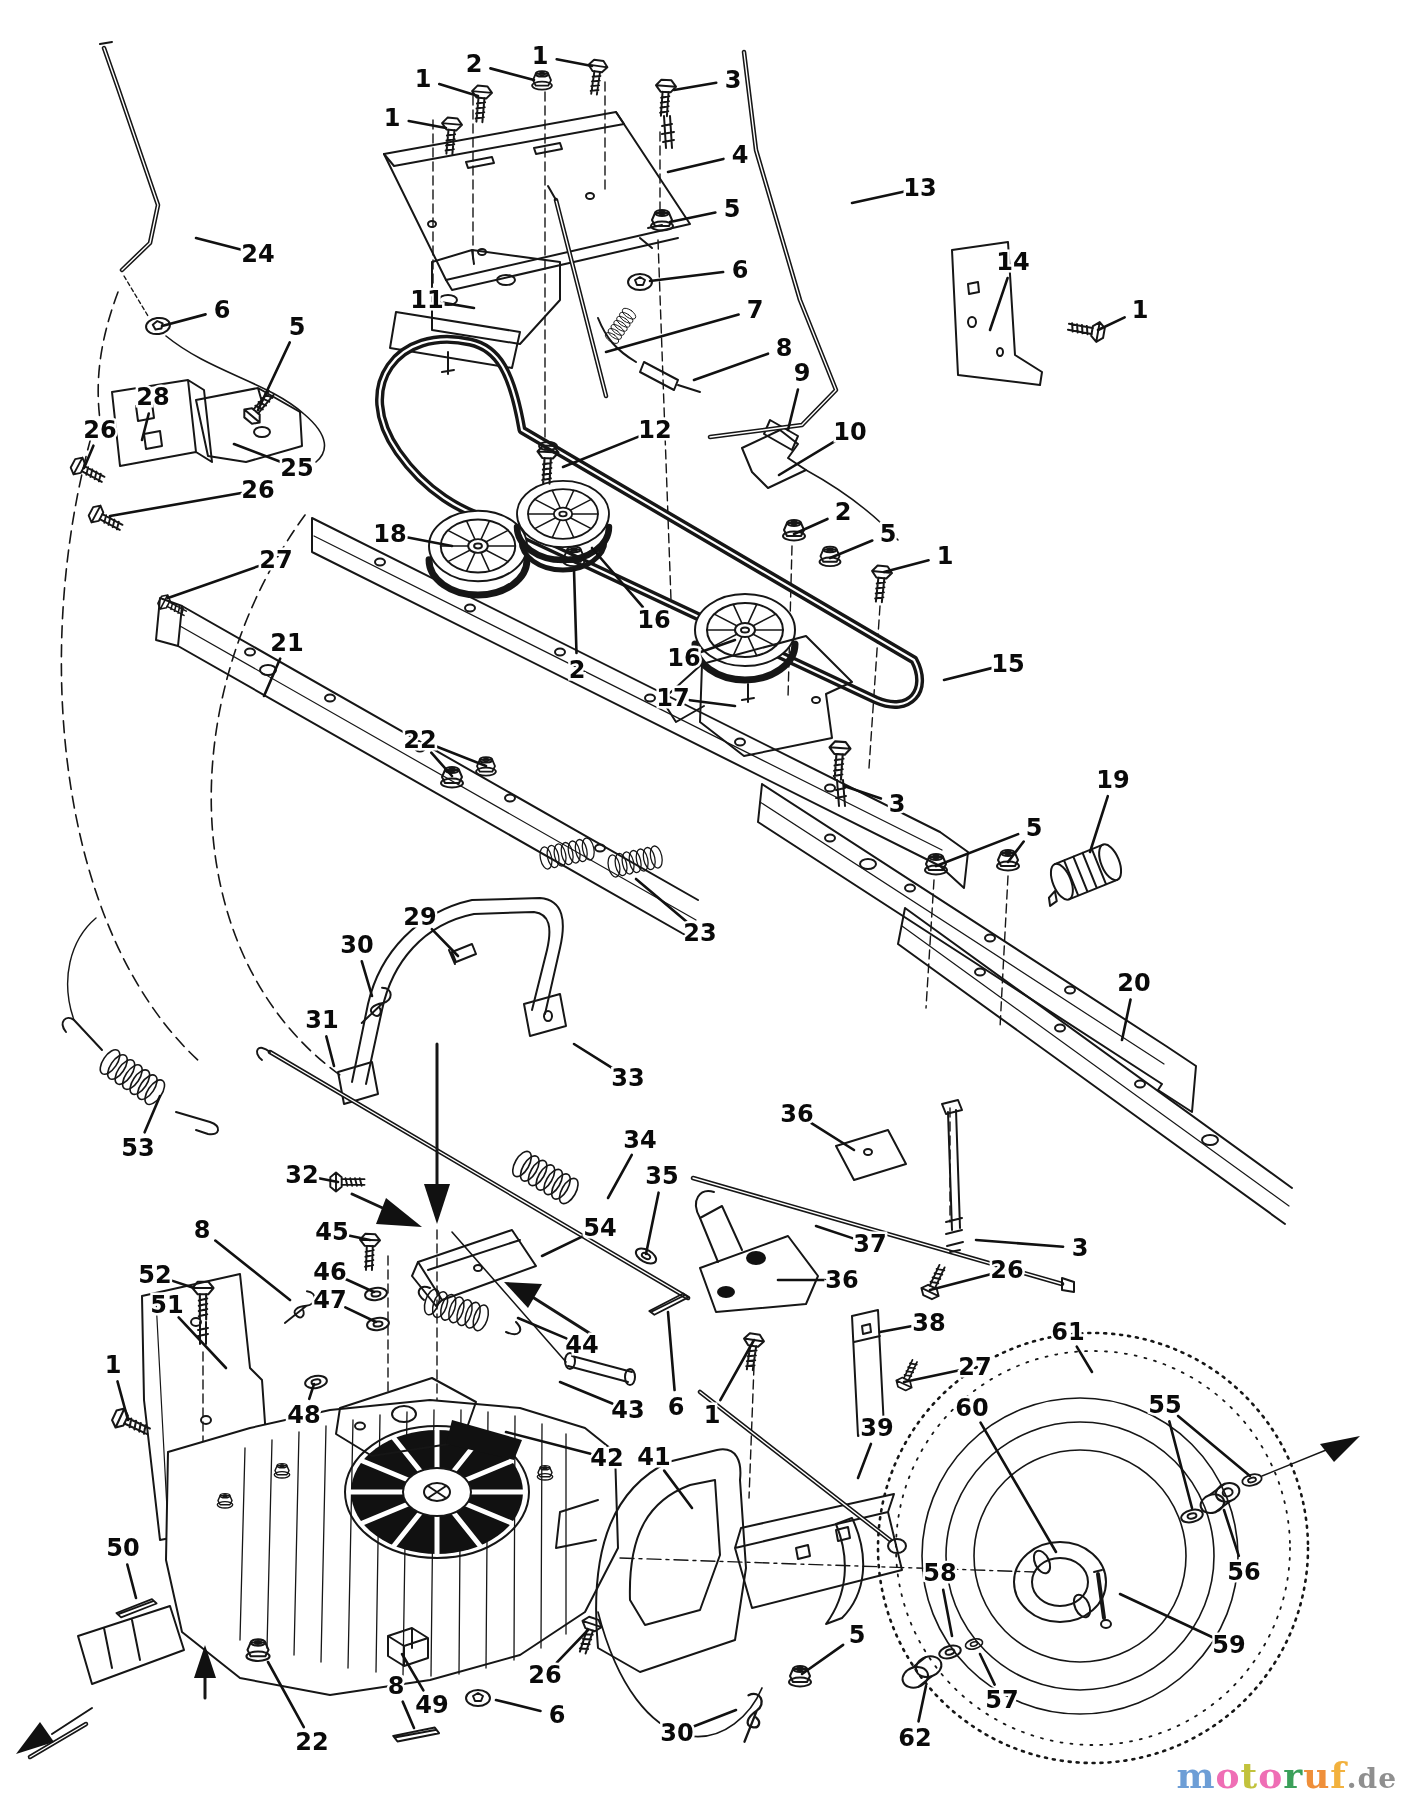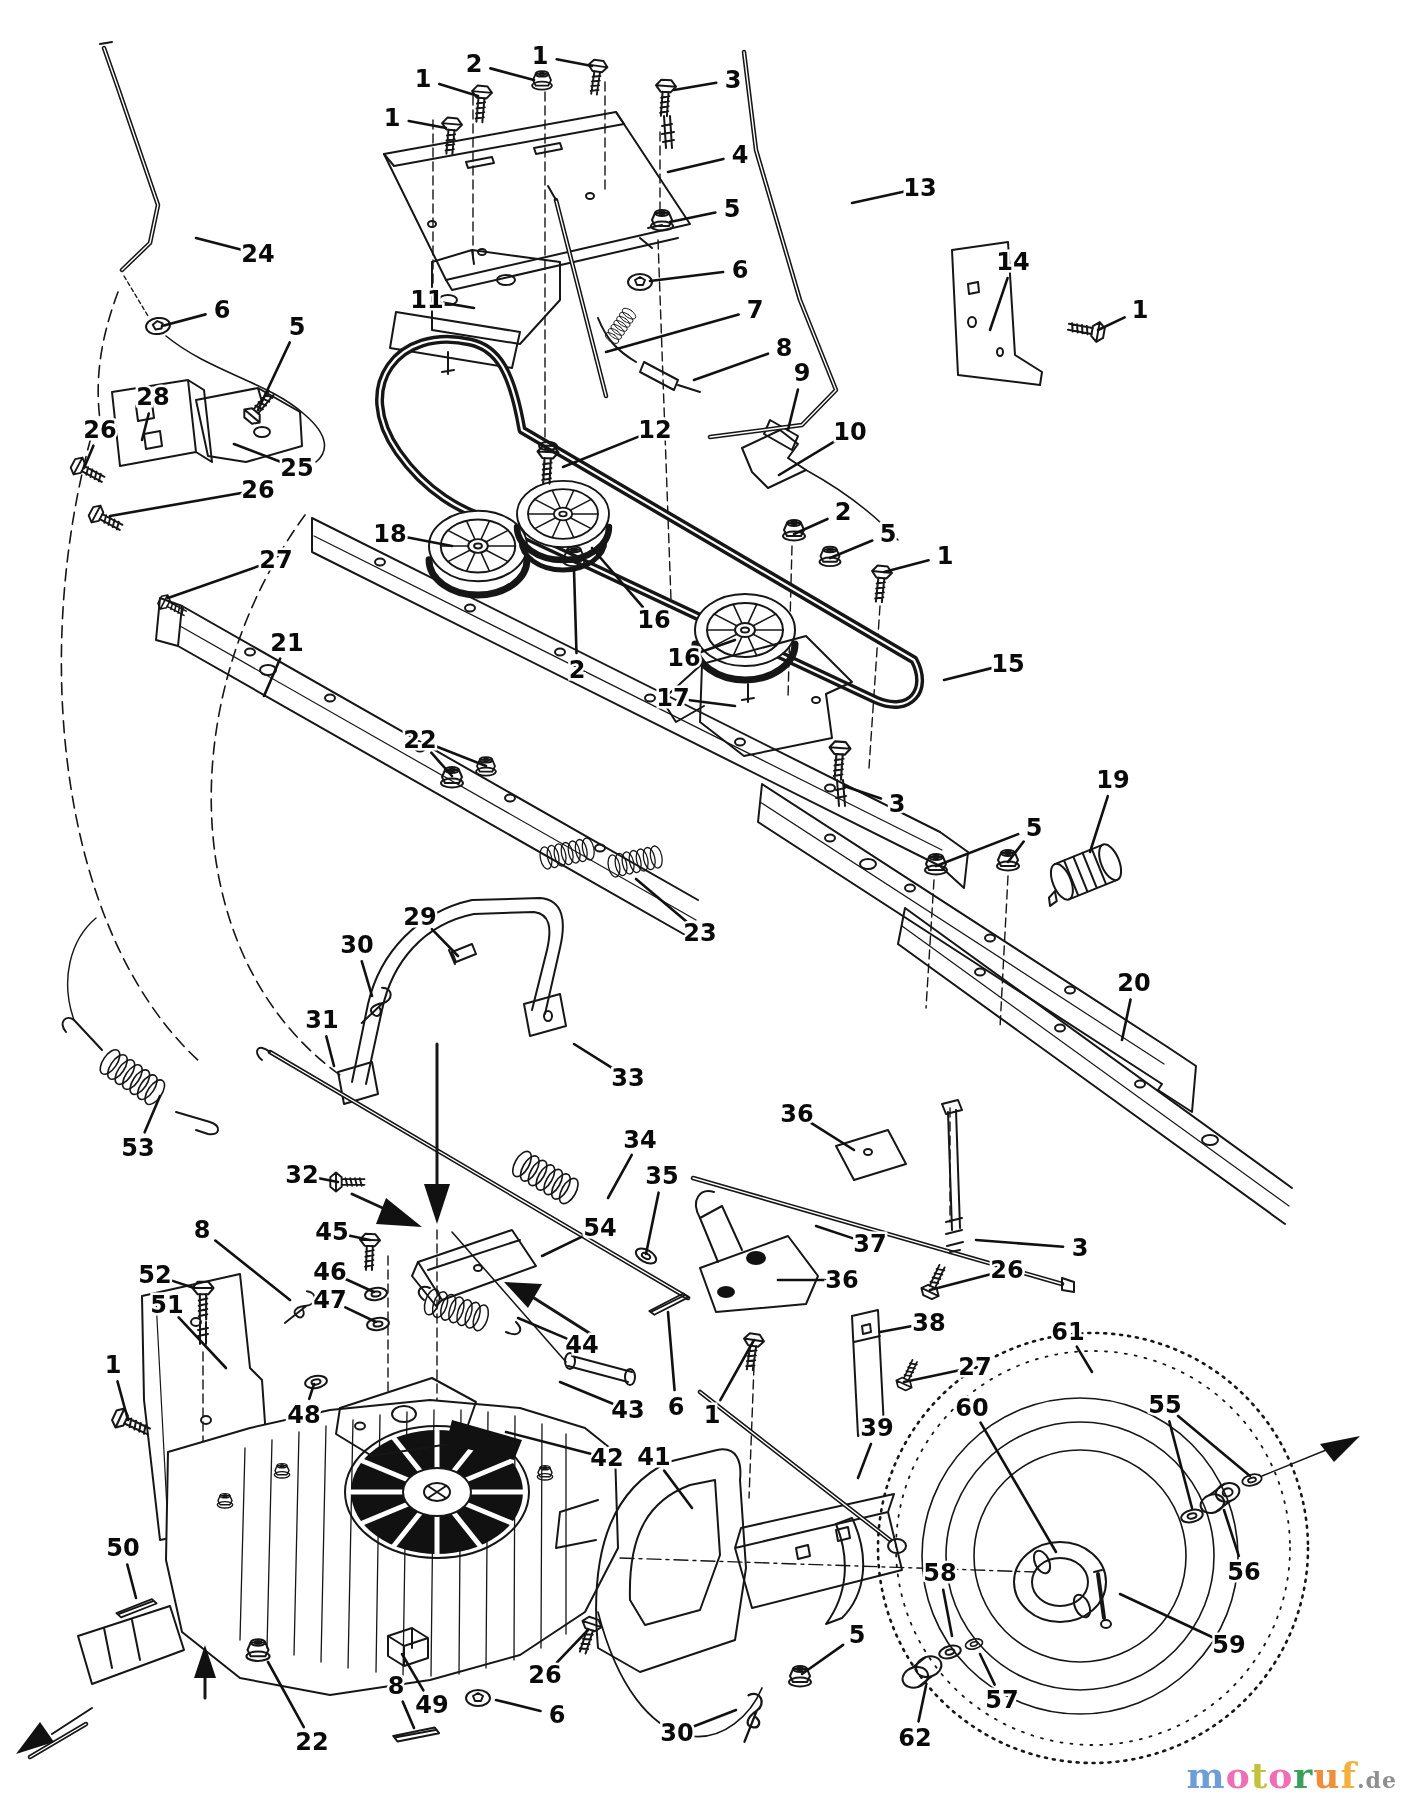--- a/index.html
+++ b/index.html
@@ -14,21 +14,21 @@
   .fillb{fill:#111111;stroke:none;}
   .dash{stroke-dasharray:9 5;stroke-width:1.4;}
   .dashdot{stroke-dasharray:14 5 3 5;stroke-width:1.4;}
   .tread{stroke-dasharray:2 6;stroke-width:2.6;}
   .tread2{stroke-dasharray:2 8;stroke-width:1.8;}
   #callout-lines line{stroke:#111;stroke-width:2.6;stroke-linecap:round;}
   #callout-labels text{font-family:"DejaVu Sans",sans-serif;font-size:24px;font-weight:bold;fill:#0a0a0a;
     text-anchor:middle;dominant-baseline:central;paint-order:stroke;stroke:#ffffff;stroke-width:5px;}
   #watermark{position:absolute;right:10px;bottom:4px;font-family:"DejaVu Serif",serif;font-weight:bold;
     font-size:36px;letter-spacing:1px;user-select:none;}
-  #watermark .suffix{font-size:22px;font-weight:bold;}
+  #watermark .suffix{font-size:28px;font-weight:bold;}
 </style>
 </head>
 <body>
 
 <div id="stage">
 <svg id="diagram-svg" viewBox="0 0 1407 1800" xmlns="http://www.w3.org/2000/svg">
   <defs>
     <g id="bolt">
       <path class="art" d="M-10,0 L-5,-6 L5,-6 L10,0 L5,6 L-5,6 Z M-10,0 L10,0"></path>
       <path class="art" d="M-3,6 L-3,30 M3,6 L3,30 M-4,12 L4,10 M-4,17 L4,15 M-4,22 L4,20 M-4,27 L4,25"></path>

